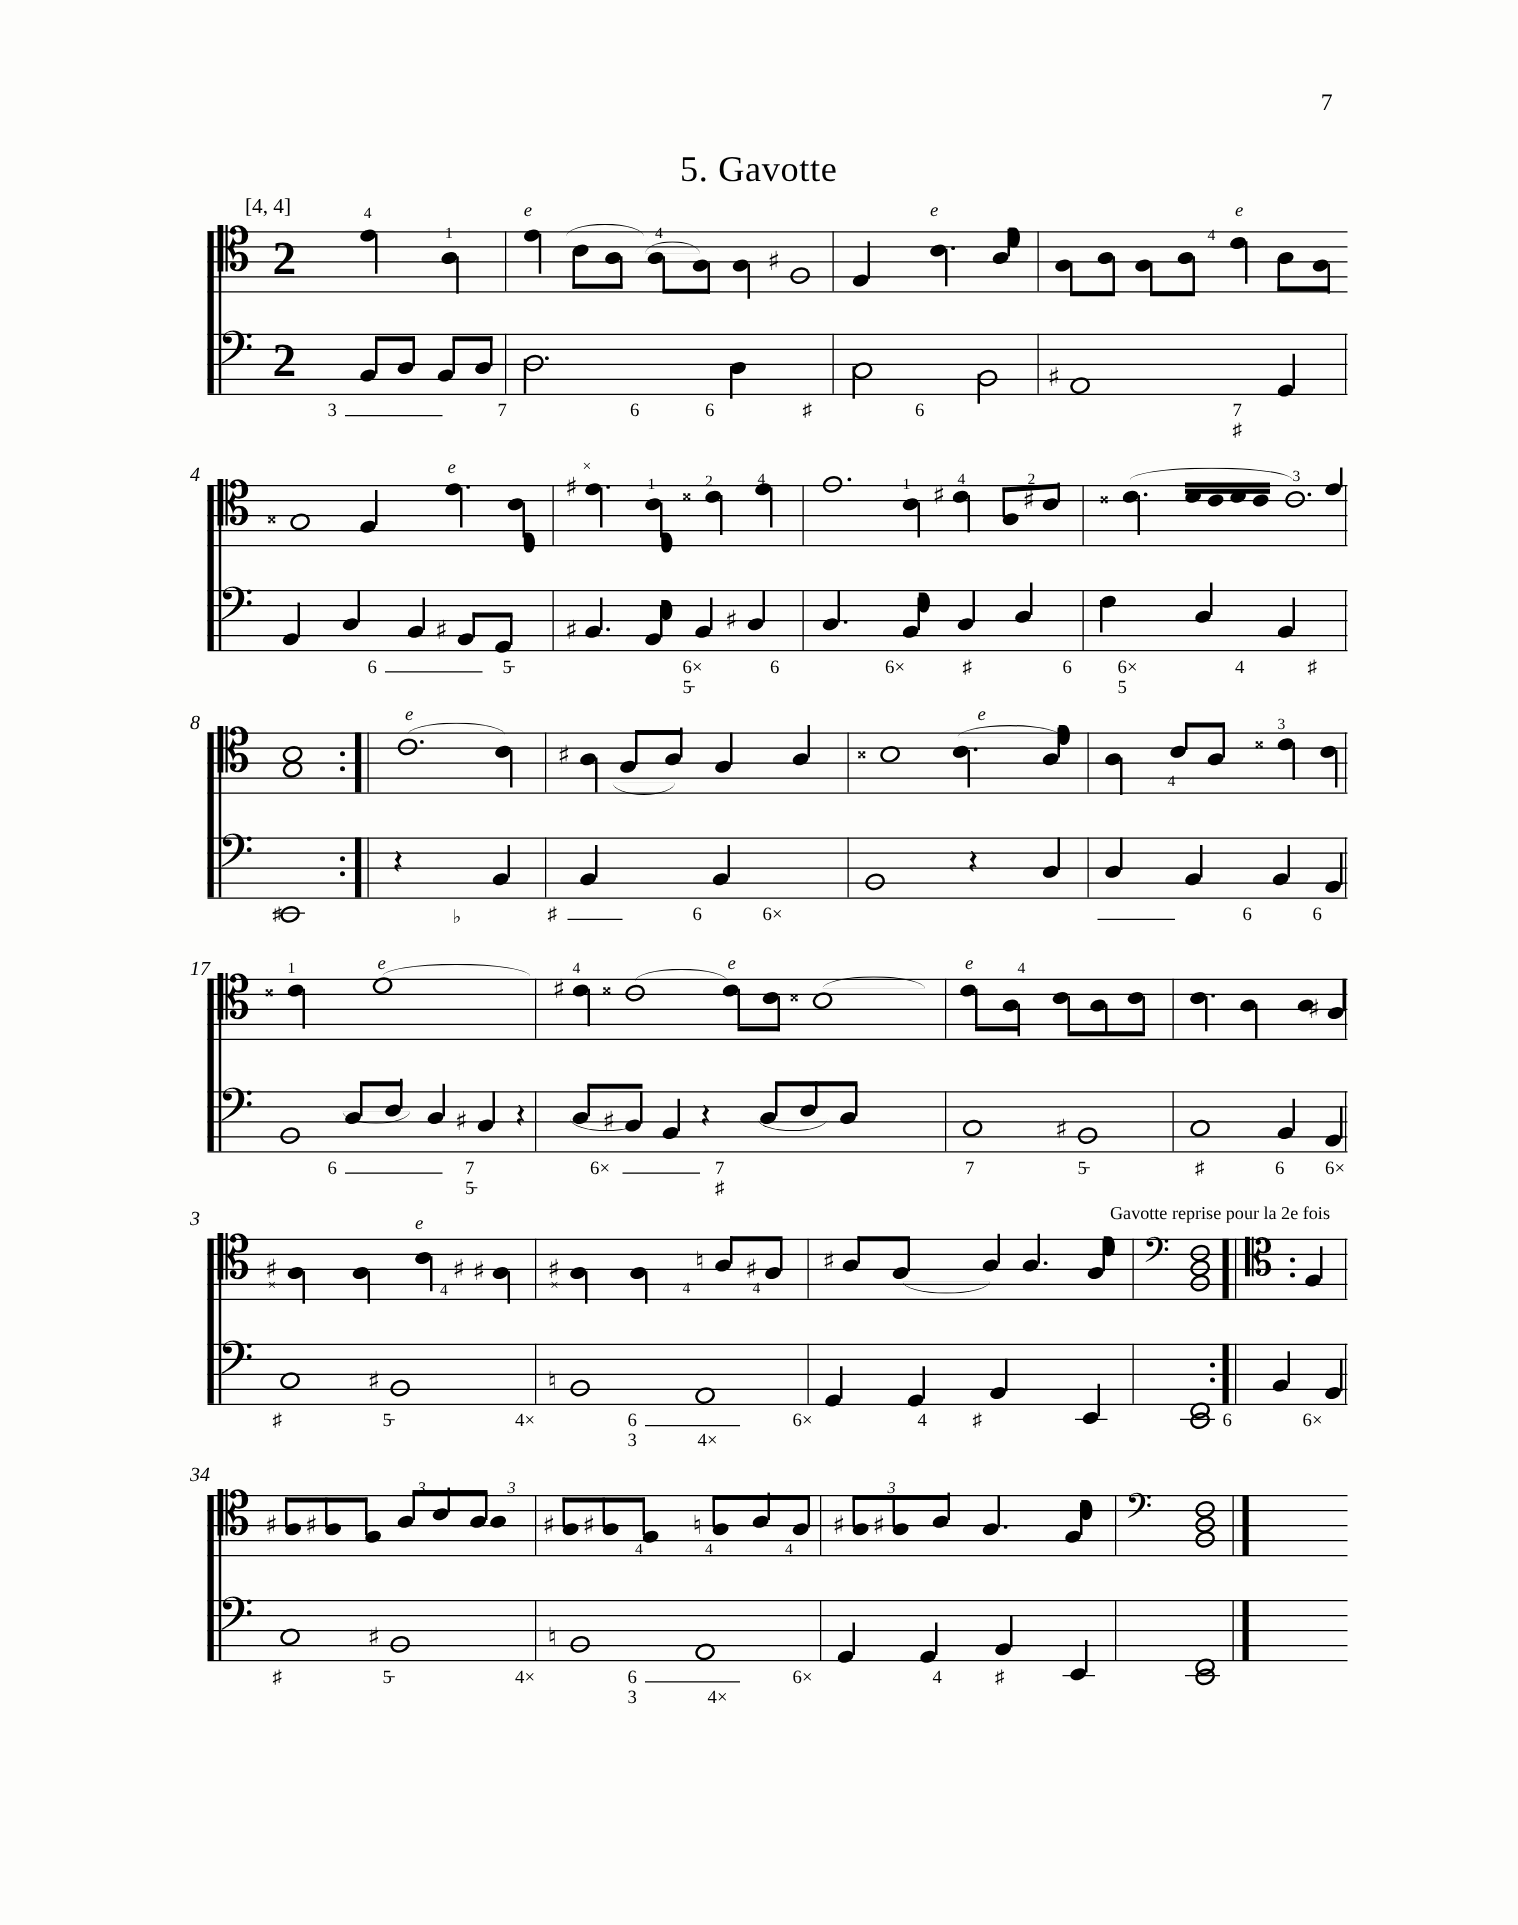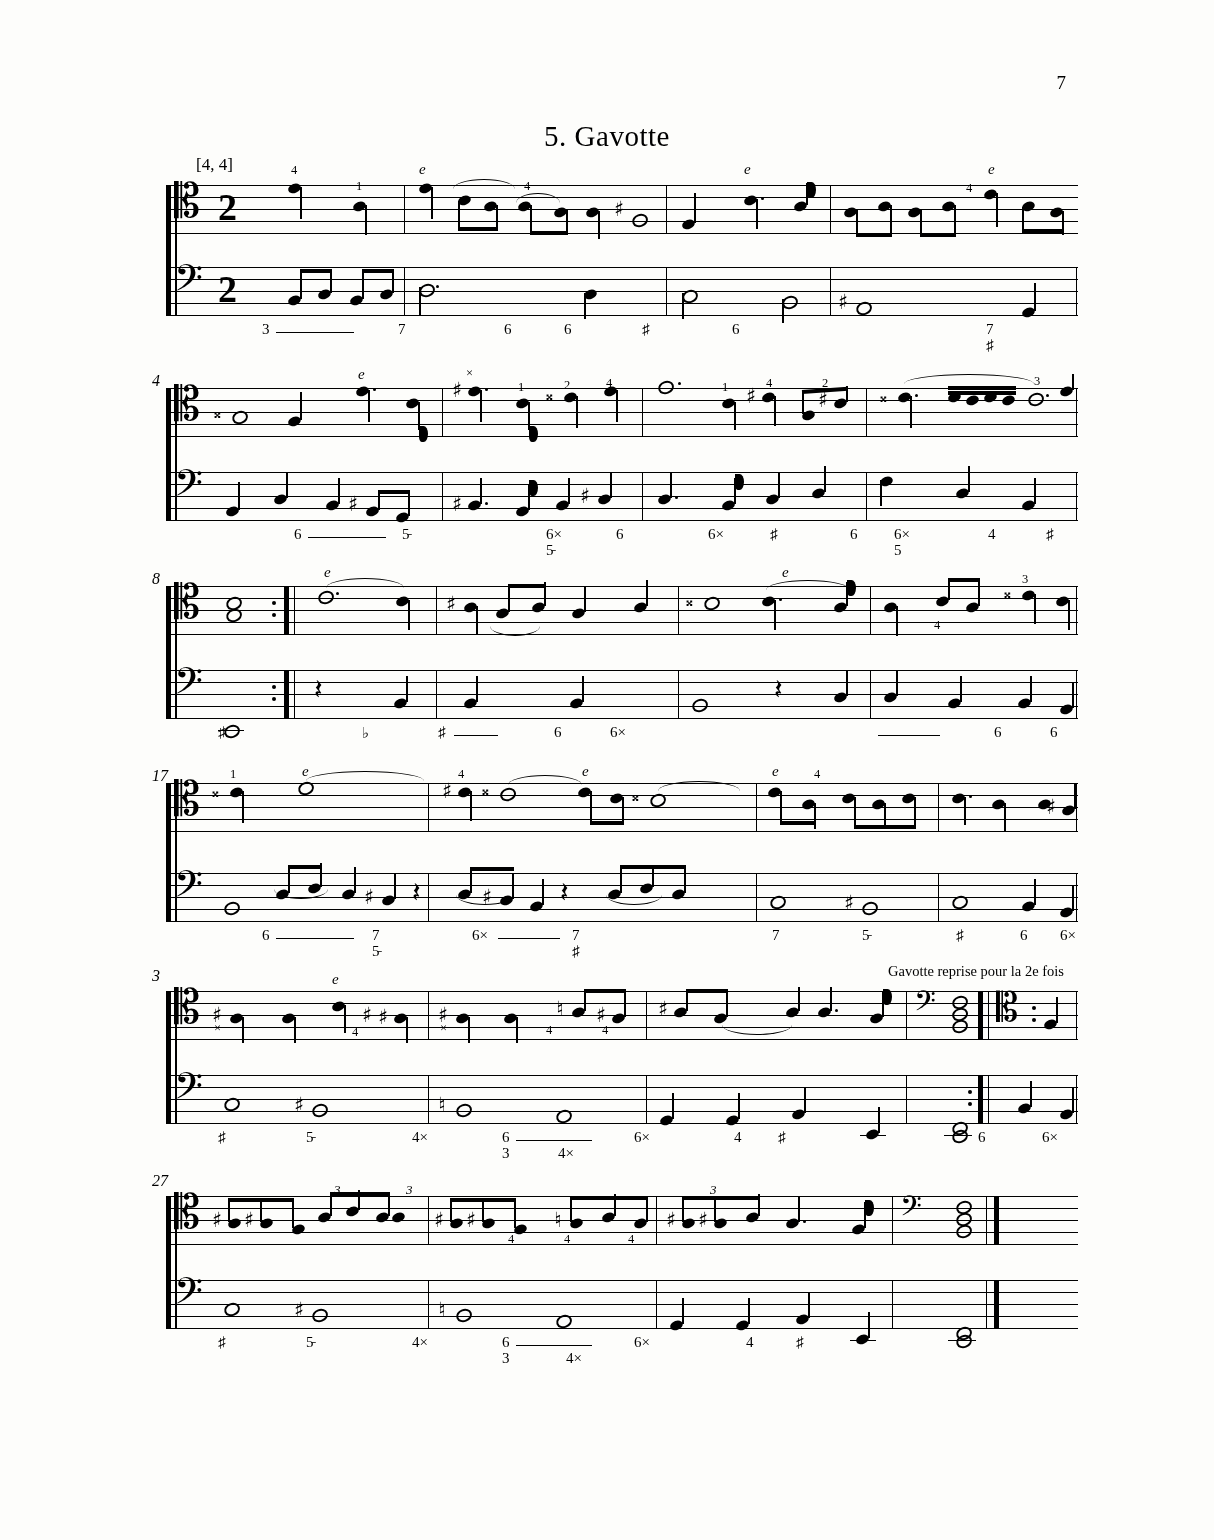--- a/index.html
+++ b/index.html
@@ -981,21 +981,21 @@
       <div class="fig" style="left:392px; top:16px;">4×</div>
       <div class="fig" style="left:468px;">6×</div>
       <div class="fig" style="left:568px;">4</div>
       <div class="fig" style="left:612px;">♯</div>
       <div class="fig" style="left:812px;">6</div>
       <div class="fig" style="left:876px;">6×</div>
     </div>
   </div>
 
   <div class="system" style="top:1172px;">
-    <div class="measure-label" style="top:0px;">27</div>
+    <div class="measure-label" style="top:0px;">34</div>
     <div class="sys-bar thick" style="left:28px; top:24px; height:132px;"></div>
     <div class="sys-bar" style="left:37px; top:24px; height:132px;"></div>
 
     <div class="staff" style="top:24px;">
       <div class="line l0"></div>
         <div class="line l1"></div>
         <div class="line l2"></div>
         <div class="line l3"></div>
         <div class="line l4"></div>
       <div class="clef alto" style="left:8px;">𝄡</div>

